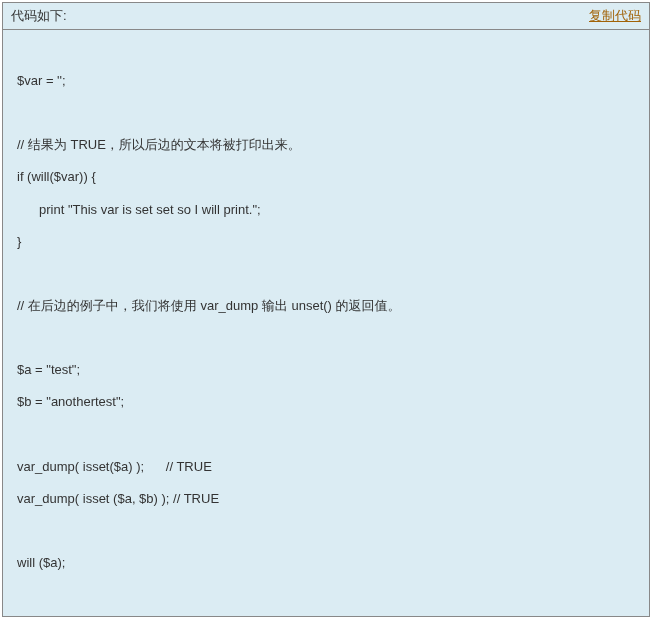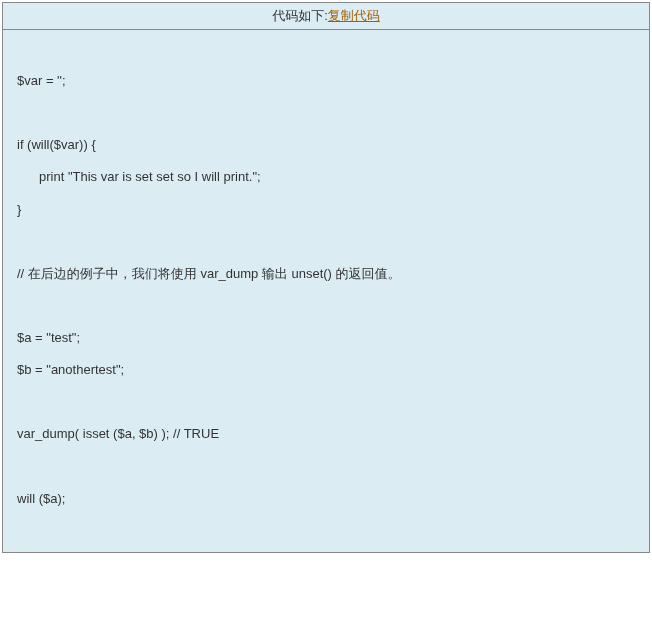--- a/index.html
+++ b/index.html
@@ -12,21 +12,21 @@
       background: #ffffff;
       padding: 2px;
     }
     .code-block {
       width: 648px;
       border: 1px solid #888;
       background: #dbecf3;
     }
     .code-header {
       display: flex;
-      justify-content: center;
+      justify-content: space-between;
       align-items: center;
       padding: 4px 8px;
       border-bottom: 1px solid #888;
       font-size: 13px;
     }
     .code-label {
       color: #333;
     }
     .copy-link {
       color: #a16207;
@@ -57,28 +57,30 @@
 
 <div class="code-block">
   <div class="code-header">
     <span class="code-label">代码如下:</span>
     <span class="copy-link">复制代码</span>
   </div>
   <div class="code-body">
     <div class="code-line"></div>
     <div class="code-line">$var = '';</div>
     <div class="code-line"></div>
+    <div class="code-line">// 结果为 TRUE，所以后边的文本将被打印出来。</div>
     <div class="code-line">if (will($var)) {</div>
     <div class="code-line indented">print "This var is set set so I will print.";</div>
     <div class="code-line">}</div>
     <div class="code-line"></div>
     <div class="code-line">// 在后边的例子中，我们将使用 var_dump 输出 unset() 的返回值。</div>
     <div class="code-line"></div>
     <div class="code-line">$a = "test";</div>
     <div class="code-line">$b = "anothertest";</div>
     <div class="code-line"></div>
+    <div class="code-line">var_dump( isset($a) );      // TRUE</div>
     <div class="code-line">var_dump( isset ($a, $b) ); // TRUE</div>
     <div class="code-line"></div>
     <div class="code-line">will ($a);</div>
     <div class="code-line"></div>
 
   </div>
 </div>
 
 </body></html>

